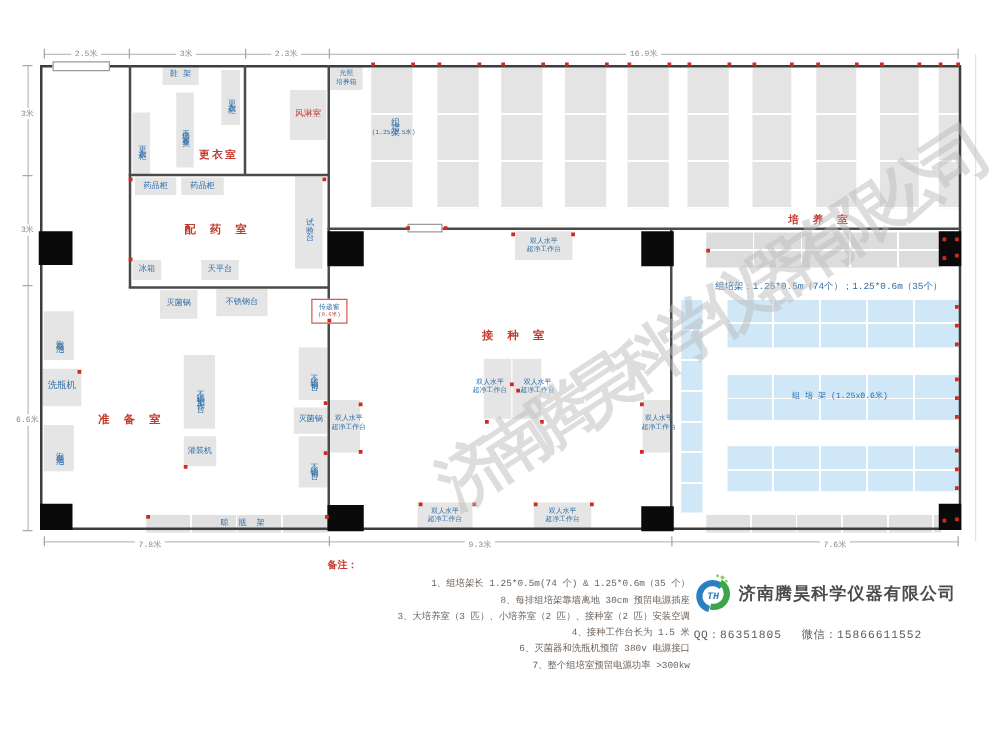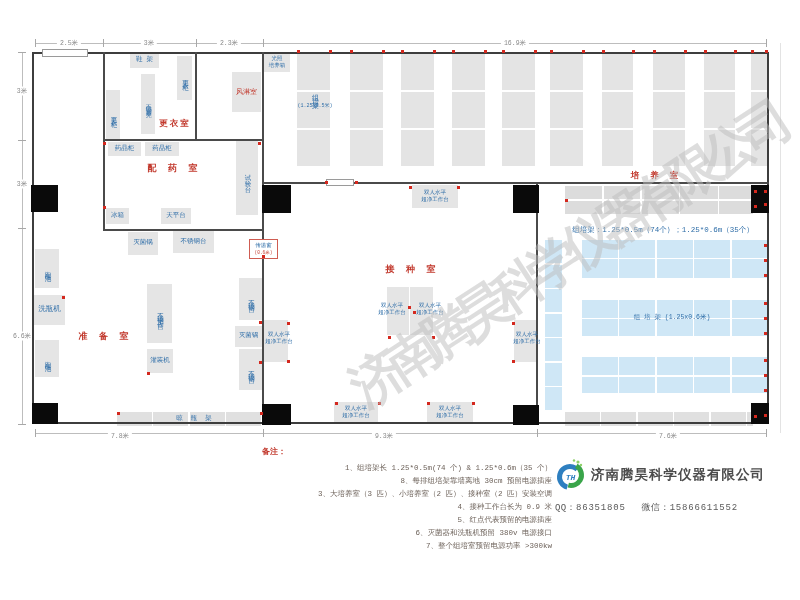--- a/index.html
+++ b/index.html
@@ -114,21 +114,21 @@
   <div class="blackcol" style="left:31px;top:185px;width:27px;height:27px;"></div>
   <div class="blackcol" style="left:262px;top:185px;width:29px;height:28px;"></div>
   <div class="blackcol" style="left:513px;top:185px;width:26px;height:28px;"></div>
   <div class="blackcol" style="left:751px;top:185px;width:18px;height:28px;"></div>
   <div class="blackcol" style="left:32px;top:403px;width:26px;height:21px;"></div>
   <div class="blackcol" style="left:262px;top:404px;width:29px;height:21px;"></div>
   <div class="blackcol" style="left:513px;top:405px;width:26px;height:20px;"></div>
   <div class="blackcol" style="left:751px;top:403px;width:18px;height:21px;"></div>
 
   <div class="rlabel" style="left:175px;top:124px;font-size:8.5px;letter-spacing:2px;">更衣室</div>
-  <div class="rlabel" style="left:174px;top:168px;">配 药 室</div>
+  <div class="rlabel" style="left:174px;top:184px;">配 药 室</div>
   <div class="rlabel" style="left:105px;top:336px;">准 备 室</div>
   <div class="rlabel" style="left:412px;top:269px;">接 种 室</div>
   <div class="rlabel" style="left:656px;top:176px;font-size:8.5px;">培 养 室</div>
 
   <div class="eq" style="left:130px;top:53px;width:29px;height:15px;">
       <span>鞋 架</span>
     </div>
   <div class="eq" style="left:177px;top:56px;width:15px;height:44px;">
       <span class="v">更衣柜</span>
     </div>
@@ -333,22 +333,21 @@
     </div>
 
   <div class="watermark">济南腾昊科学仪器有限公司</div>
 
   <div class="notes">
     <div class="ntitle">备注：</div>
     <ul>
       <li>1、组培架长 1.25*0.5m(74 个) &amp; 1.25*0.6m（35 个）</li>
       <li>8、每排组培架靠墙离地 30cm 预留电源插座</li>
       <li>3、大培养室（3 匹）、小培养室（2 匹）、接种室（2 匹）安装空调</li>
-      <li>4、接种工作台长为 0.9 米</li>
-      <li>5、红点代表预留的电源插座</li>
+      <li>4、接种工作台长为 1.5 米</li>
       <li>6、灭菌器和洗瓶机预留 380v 电源接口</li>
       <li>7、整个组培室预留电源功率 &gt;300kw</li>
     </ul>
   </div>
 
   <div class="company">
     <div class="co-head">
       <svg width="32" height="34" viewBox="0 0 32 34">
         <circle cx="15" cy="19" r="10.5" fill="none" stroke="#2e7fc0" stroke-width="5" stroke-dasharray="38 28" transform="rotate(105 15 19)"></circle>
         <circle cx="16" cy="17" r="10.5" fill="none" stroke="#3aa54a" stroke-width="5" stroke-dasharray="30 36" transform="rotate(-60 16 17)"></circle>

